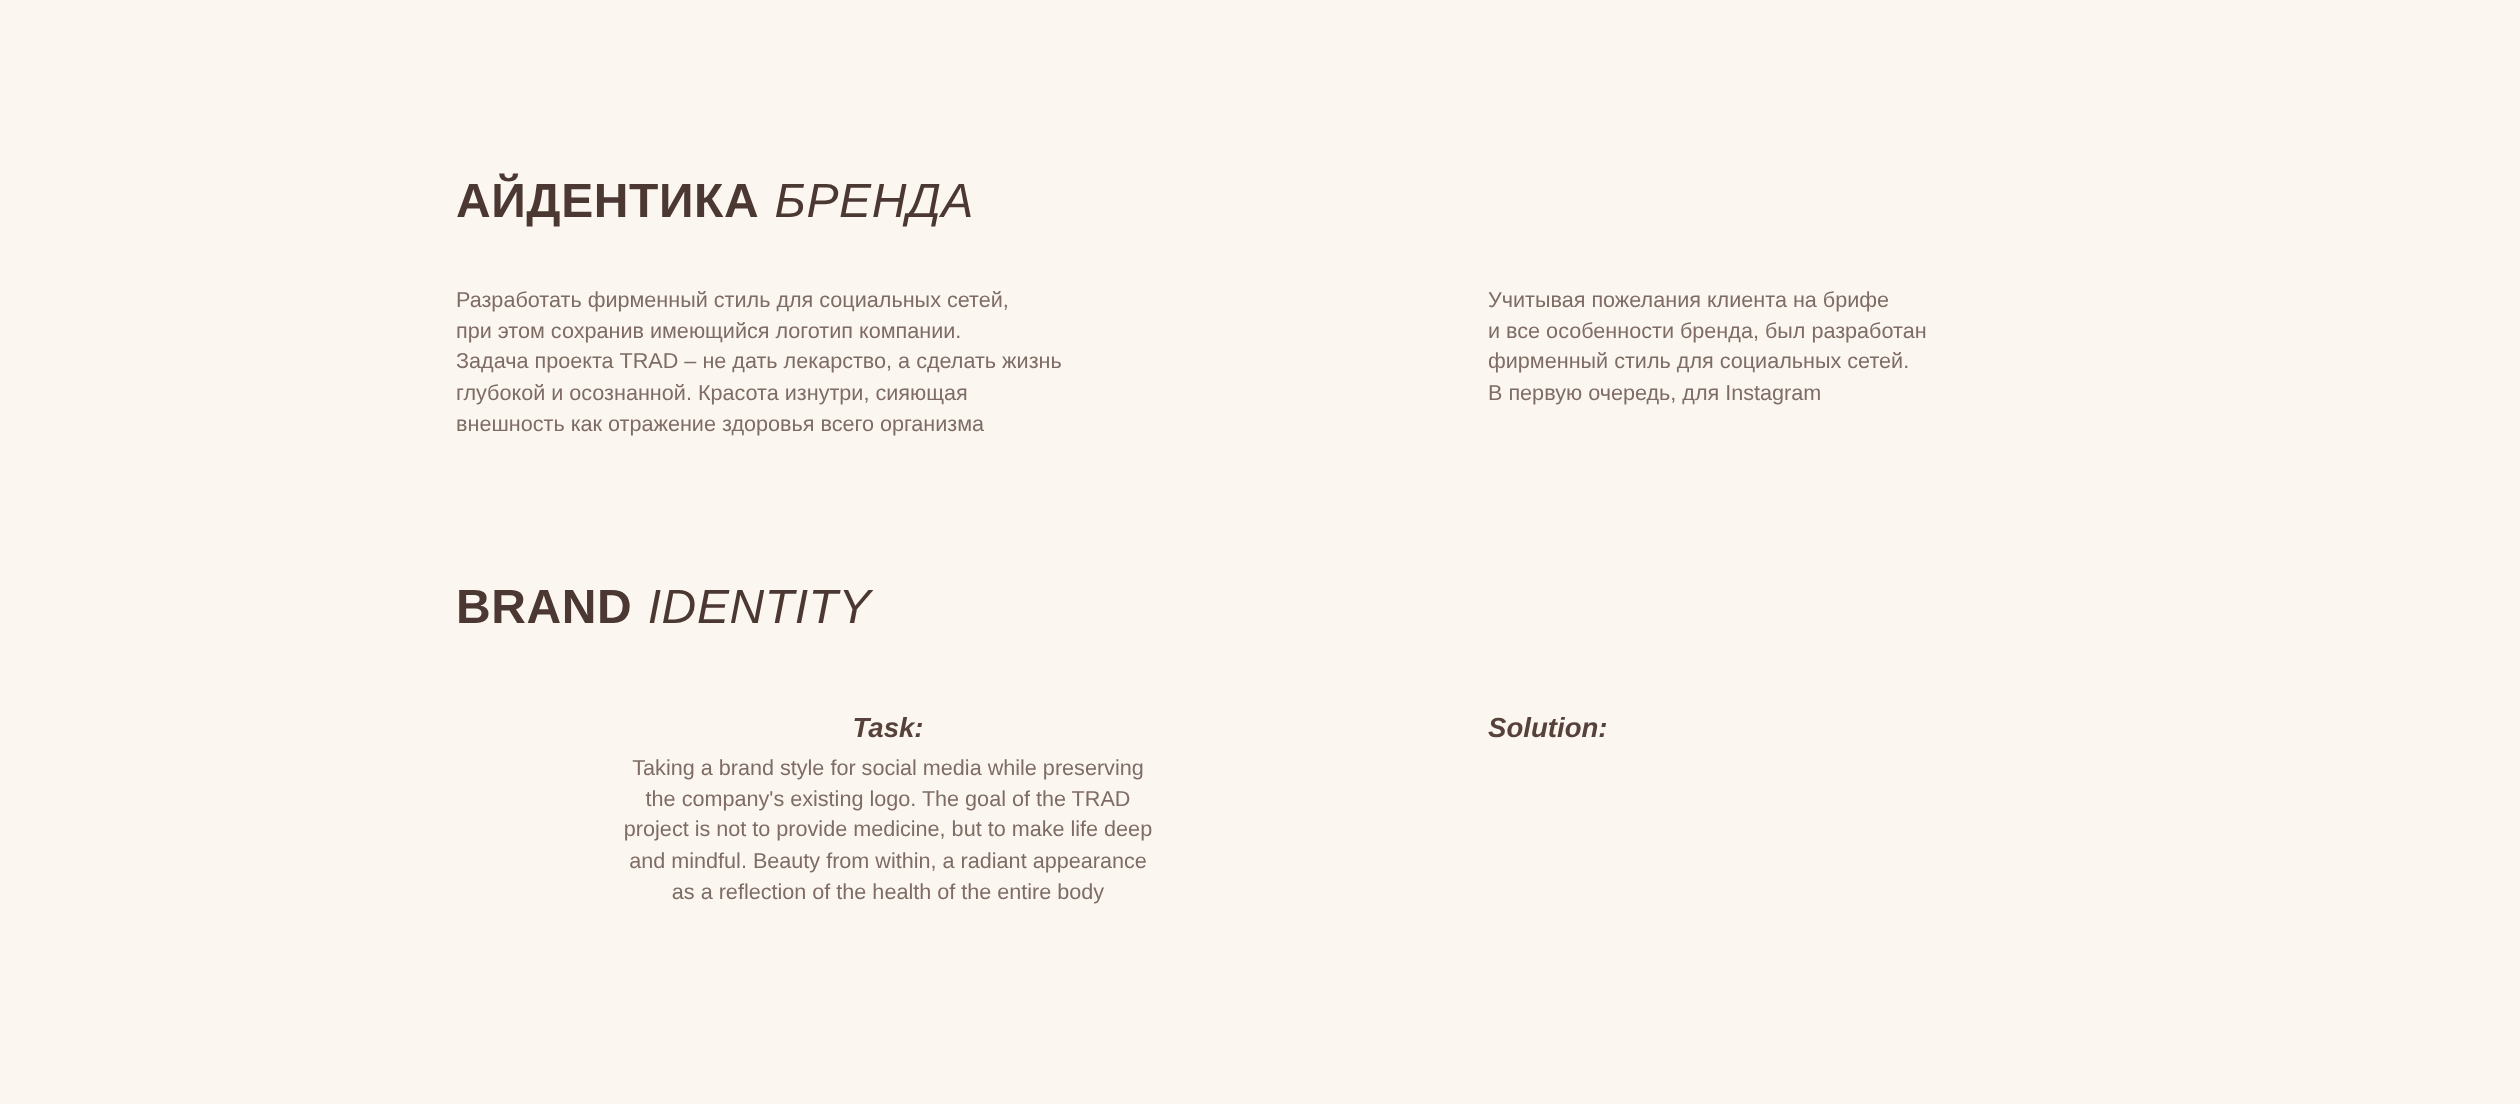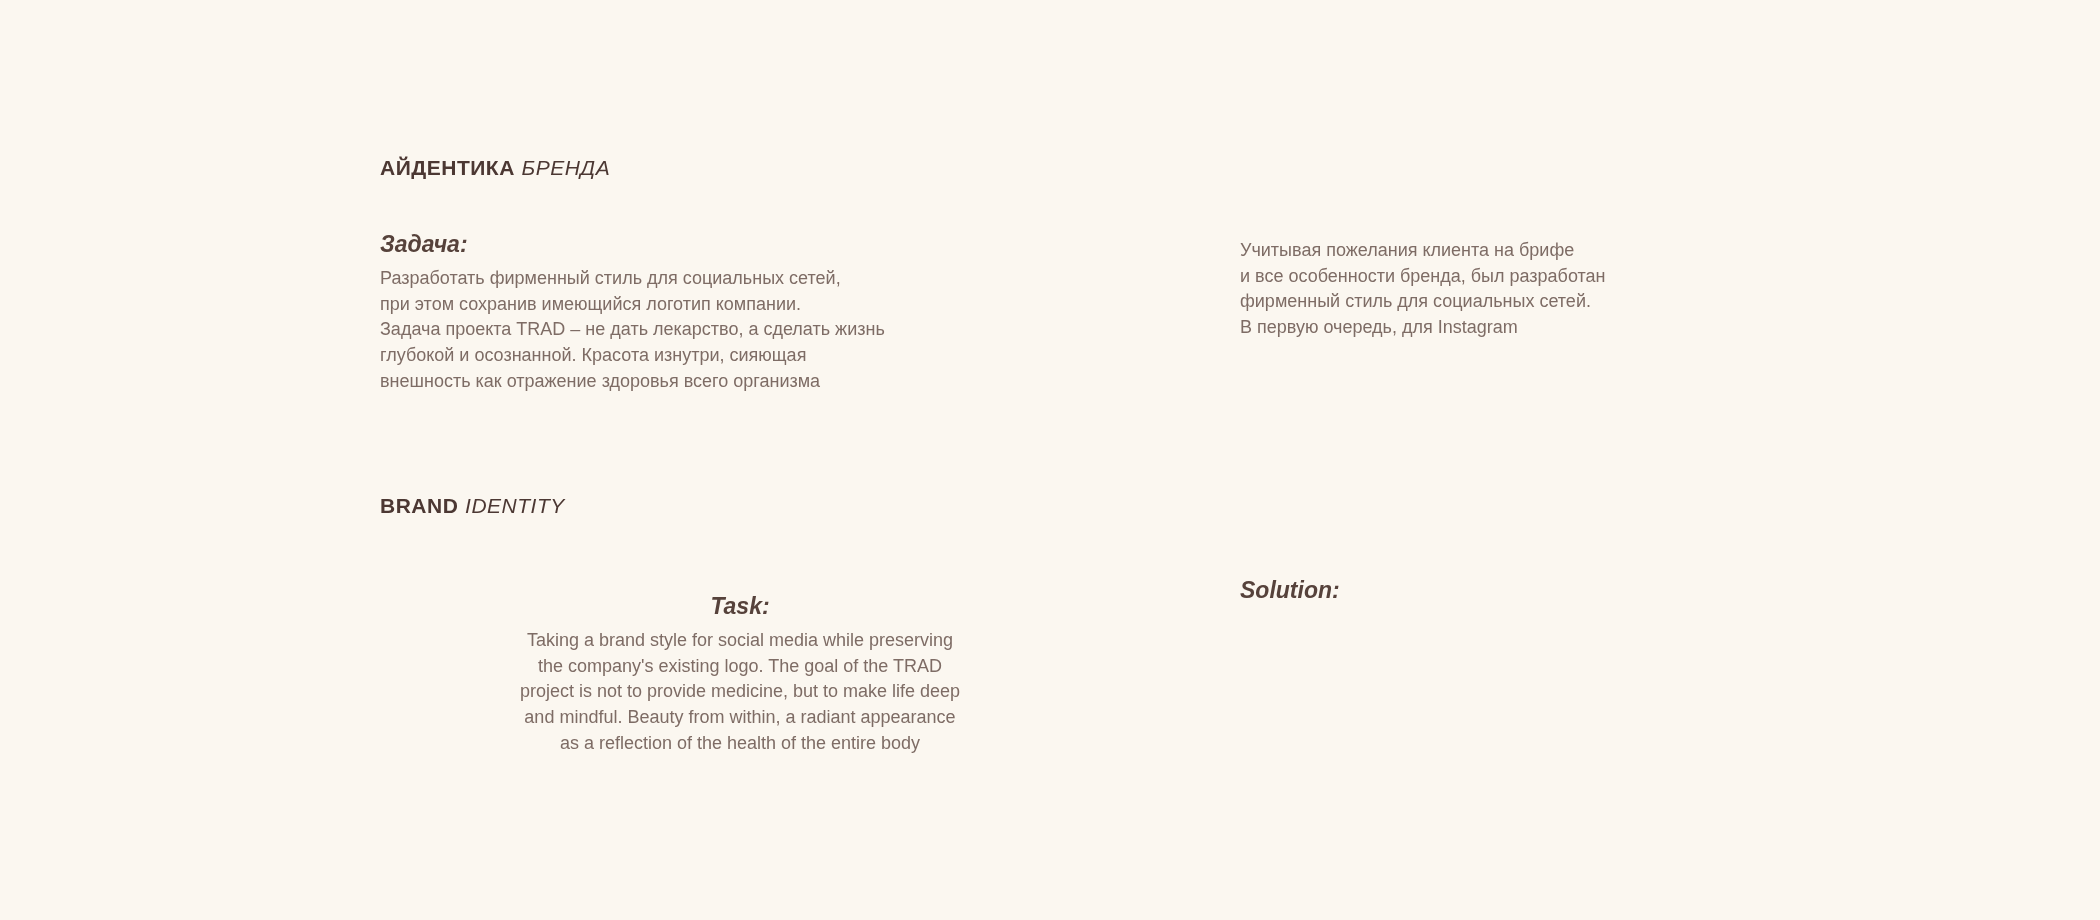--- a/index.html
+++ b/index.html
@@ -10,21 +10,21 @@
   }
   .page {
     position: relative;
     width: 2100px;
     height: 920px;
     background: #FBF7F0;
     overflow: hidden;
   }
   .section-heading {
     position: absolute;
-    font-size: 21px;
+    font-size: 40px;
     line-height: 36px;
     color: #4C3833;
     letter-spacing: 0.5px;
     white-space: nowrap;
   }
   .section-heading .h-bold {
     font-weight: 700;
     font-style: normal;
   }
   .section-heading .h-italic {
@@ -49,33 +49,32 @@
     font-weight: 400;
     color: #7E6C65;
     white-space: pre-line;
   }
   
   #ru-heading   { left: 380px; top: 150px; }
   #ru-task      { left: 380px; top: 230px; width: 720px; }
   #ru-solution  { left: 1240px; top: 230px; width: 640px; }
   #en-heading   { left: 380px; top: 488px; }
   #en-task      { left: 380px; top: 592px; width: 720px; text-align: center; }
-  #en-solution  { left: 1240px; top: 576px; width: 640px; }
+  #en-solution  { left: 1240px; top: 592px; width: 640px; }
 </style>
 </head>
 <body>
 
 <div class="page">
 
   <div class="section-heading" id="ru-heading">
     <span class="h-bold">АЙДЕНТИКА</span><span class="h-italic">БРЕНДА</span>
   </div>
 
   <div class="col-block" id="ru-task">
-    <div class="col-label">Задача:</div>
     <div class="col-body">Разработать фирменный стиль для социальных сетей,
 при этом сохранив имеющийся логотип компании.
 Задача проекта TRAD – не дать лекарство, а сделать жизнь
 глубокой и осознанной. Красота изнутри, сияющая
 внешность как отражение здоровья всего организма</div>
   </div>
 
   <div class="col-block" id="ru-solution">
     <div class="col-body">Учитывая пожелания клиента на брифе
 и все особенности бренда, был разработан

